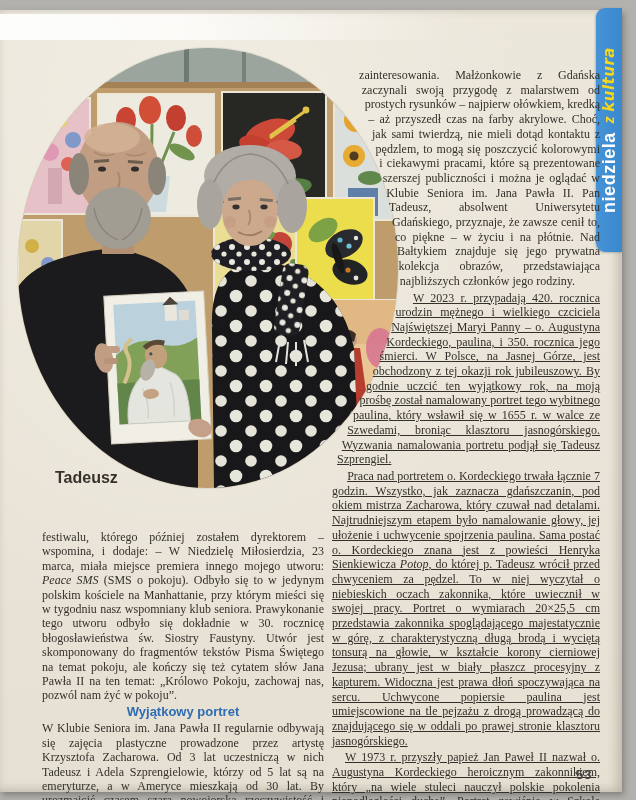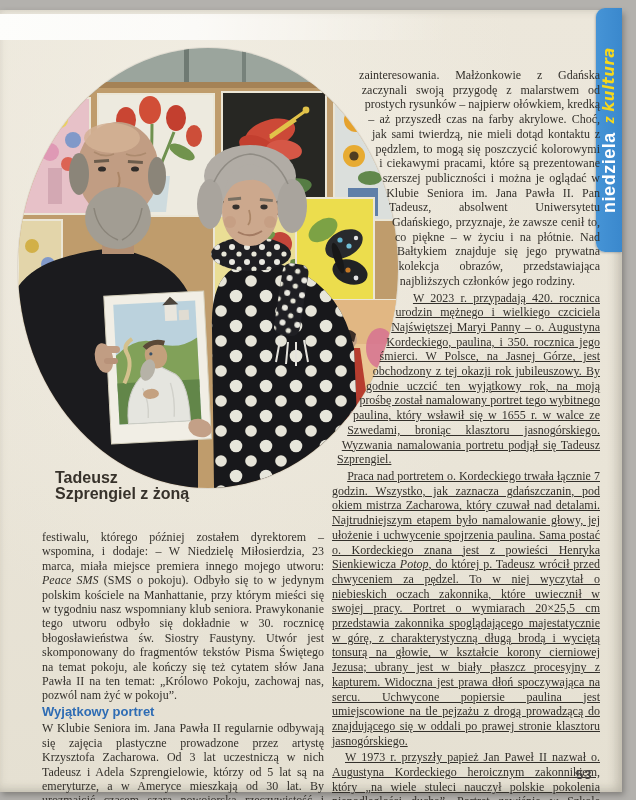--- a/index.html
+++ b/index.html
@@ -61,21 +61,21 @@
   .wrap-shape{
     float:left;width:70px;height:410px;
     shape-outside:polygon(0 0,22px 0,30px 44px,40px 84px,52px 134px,62px 184px,66px 224px,54px 264px,38px 299px,22px 334px,10px 364px,2px 389px,0 404px);
     shape-margin:4px;
   }
   .indent{text-indent:13px;text-decoration:underline;}
   .ital{font-style:italic;}
   .section-heading{
     font-family:"Liberation Sans",sans-serif;
     font-size:13px;font-weight:bold;color:#2e6cb4;
-    margin:7px 0 3px 0;text-align:left;
+    margin:7px 0 3px 0;text-align:center;
   }
   .page-number{
     position:absolute;left:576px;top:767px;
     font-size:13px;font-weight:bold;color:#454240;letter-spacing:1px;
   }
 </style>
 </head>
 <body>
 
 <div class="paper"></div>
@@ -260,21 +260,20 @@
     <path d="M231 162 Q234 172 230 177" stroke="#b08663" stroke-width="1.8" fill="none"></path>
     <path d="M220 184 Q232 191 244 183" stroke="#a87a5e" stroke-width="2" fill="none"></path>
     <circle cx="212" cy="174" r="6" fill="#c08768" opacity=".28"></circle>
     <circle cx="252" cy="174" r="6" fill="#c08768" opacity=".28"></circle>
   </g>
 </svg>
 </div>
 
 <div class="caption">
   <div>Tadeusz</div>
-  <div>Szprengiel z żoną</div>
 </div>
 
 <div class="col left-col">
   <p><span>festiwalu, którego później zostałem dyrektorem – wspomina, i dodaje: – W Niedzielę Miłosierdzia, 23 marca, miała miejsce premiera innego mojego utworu: </span><span class="ital">Peace SMS</span><span> (SMS o pokoju). Odbyło się to w jedynym polskim kościele na Manhattanie, przy którym mieści się w tygodniu nasz wspomniany klub seniora. Prawykonanie tego utworu odbyło się dokładnie w 30. rocznicę błogosławieństwa św. Siostry Faustyny. Utwór jest skomponowany do fragmentów tekstów Pisma Świętego na temat pokoju, ale kończy się też cytatem słów Jana Pawła II na ten temat: „Królowo Pokoju, zachowaj nas, pozwól nam żyć w pokoju”.</span></p>
   <p class="section-heading">Wyjątkowy portret</p>
   <p>W Klubie Seniora im. Jana Pawła II regularnie odbywają się zajęcia plastyczne prowadzone przez artystę Krzysztofa Zacharowa. Od 3 lat uczestniczą w nich Tadeusz i Adela Szprengielowie, którzy od 5 lat są na emeryturze, a w Ameryce mieszkają od 30 lat. By urozmaicić czasem szarą nowojorską rzeczywistość i nadać jej barw, rozwijają swoje</p>
 </div>
 
 <div class="col right-col">
   <div class="wrap-shape"></div>

